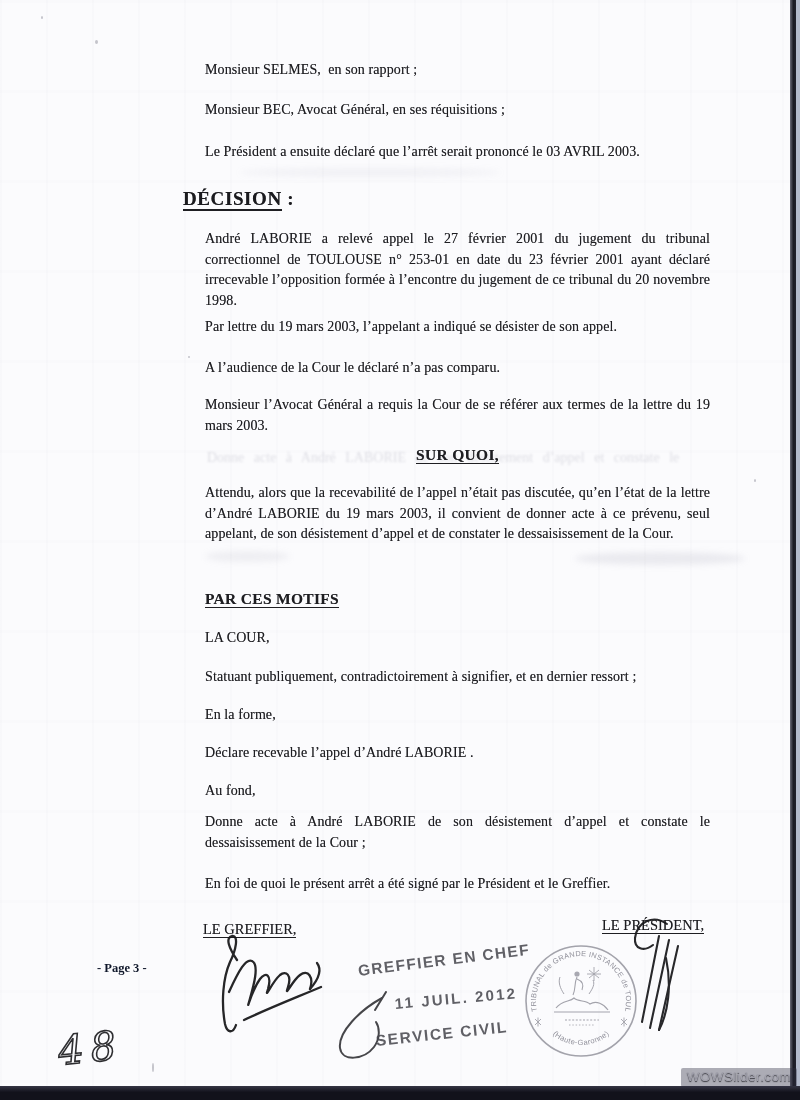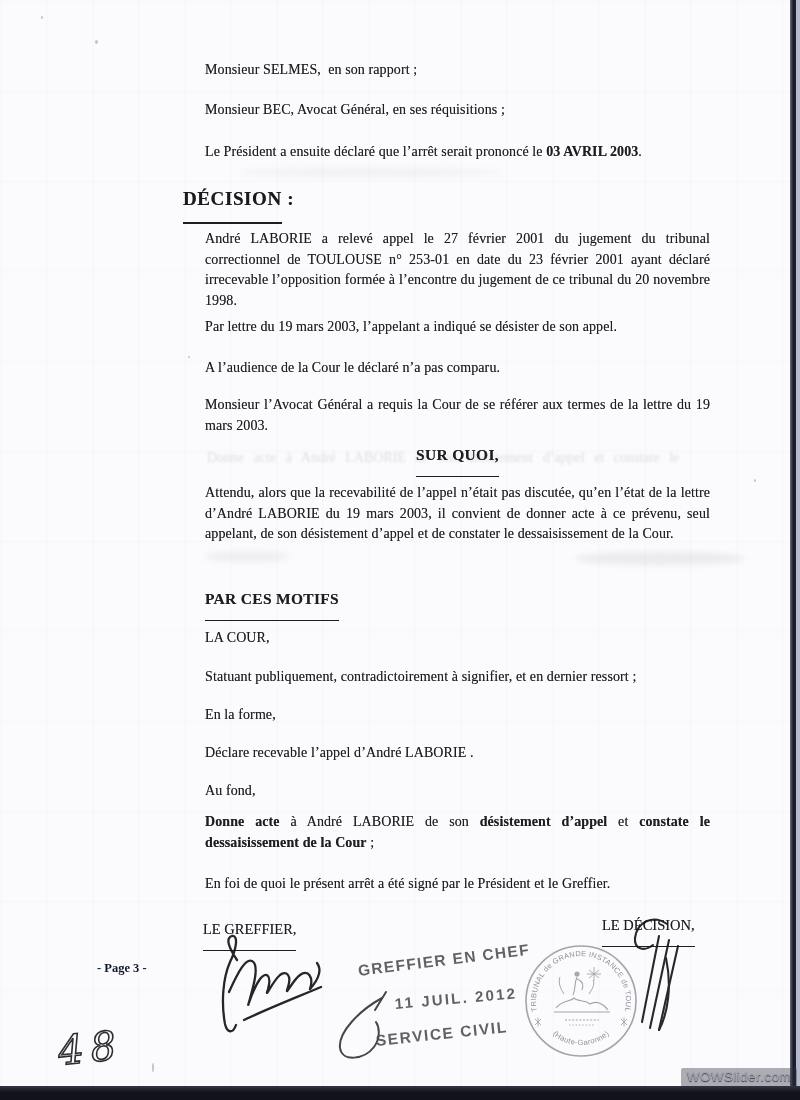--- a/index.html
+++ b/index.html
@@ -8,22 +8,22 @@
   
   .stage::before{content:"";position:absolute;inset:0;pointer-events:none;
     background:repeating-linear-gradient(90deg,rgba(190,192,205,0.05) 0 2px,transparent 2px 46px),
                repeating-linear-gradient(180deg,rgba(200,200,212,0.04) 0 3px,transparent 3px 90px);}
   .txt{position:absolute;left:205px;width:505px;color:#1e1e22;
        font:14px/20.5px "Liberation Serif", serif;letter-spacing:.1px;
        text-shadow:0 0 .5px rgba(25,25,30,.55);}
   .just{text-align:justify;}
   .pre{white-space:pre-wrap;}
   .center{text-align:center;}
-  .b{font-weight:bold;}
-  .und{border-bottom:1.6px solid #1e1e22;padding-bottom:13px;}
+  .b{font-weight:normal;}
+  .und{border-bottom:1.6px solid #1e1e22;padding-bottom:0;}
   .h-dec{position:absolute;left:183px;top:188px;font:bold 19px/22px "Liberation Serif", serif;
          color:#1b1b1f;letter-spacing:.6px;text-shadow:0 0 .6px rgba(20,20,25,.6);}
   .h-mid{font:bold 15.5px/19px "Liberation Serif", serif;letter-spacing:.3px;}
   .sig-label{position:absolute;font:14.5px/18px "Liberation Serif", serif;color:#1d1d21;
              text-shadow:0 0 .5px rgba(25,25,30,.5);}
   .page-num{position:absolute;left:97px;top:961px;font:bold 12.5px/15px "Liberation Serif", serif;color:#0f172a;}
   .stamp-line{position:absolute;font-family:"Liberation Sans", sans-serif;font-weight:bold;
               color:#45454c;opacity:.85;transform-origin:left top;white-space:nowrap;}
   .st1{left:357px;top:962px;font-size:15.5px;letter-spacing:1.4px;transform:rotate(-7deg);}
   .st2{left:394px;top:995px;font-size:15px;letter-spacing:2.2px;transform:rotate(-5deg);}
@@ -76,21 +76,21 @@
   <div class="txt" style="top:667px">Statuant publiquement, contradictoirement à signifier, et en dernier ressort ;</div>
   <div class="txt" style="top:743px">Déclare recevable l’appel d’André LABORIE .</div>
   <div class="txt" style="top:705px">En la forme,</div>
   <div class="txt" style="top:781px">Au fond,</div>
 
   <div class="txt just" style="top:812px"><span class="b">Donne acte</span><span> à André LABORIE de son </span><span class="b">désistement d’appel</span><span> et </span><span class="b">constate le dessaisissement de la Cour</span><span> ;</span></div>
 
   <div class="txt" style="top:874px">En foi de quoi le présent arrêt a été signé par le Président et le Greffier.</div>
 
   <div class="sig-label" style="left:203px;top:920px"><span class="und" style="border-bottom-width:1.5px">LE GREFFIER,</span></div>
-  <div class="sig-label" style="left:602px;top:916px"><span class="und" style="border-bottom-width:1.5px">LE DÉCISION,</span></div>
+  <div class="sig-label" style="left:602px;top:916px"><span class="und" style="border-bottom-width:1.5px">LE PRÉSIDENT,</span></div>
 
   <div class="page-num">- Page 3 -</div>
 
   <svg class="svgabs" style="left:215px;top:930px" width="122" height="112" viewBox="0 0 122 112">
     <g fill="none" stroke="#141416" stroke-width="2.3" stroke-linecap="round" opacity=".92">
       <path d="M22,30 C14,18 10,8 17,6 C24,5 21,20 15,32 C8,48 6,72 10,94 C12,103 18,104 21,95"></path>
       <path d="M14,62 C24,40 31,28 37,31 C45,35 38,58 34,72 C31,83 37,60 45,49 C51,41 57,45 53,59 C49,71 57,52 65,45 C71,40 77,45 73,57 C69,69 77,51 85,45 C93,39 99,47 95,59"></path>
       <path d="M29,90 C52,79 80,68 106,57"></path>
       <path d="M95,59 C102,51 108,41 102,33"></path>
     </g>

